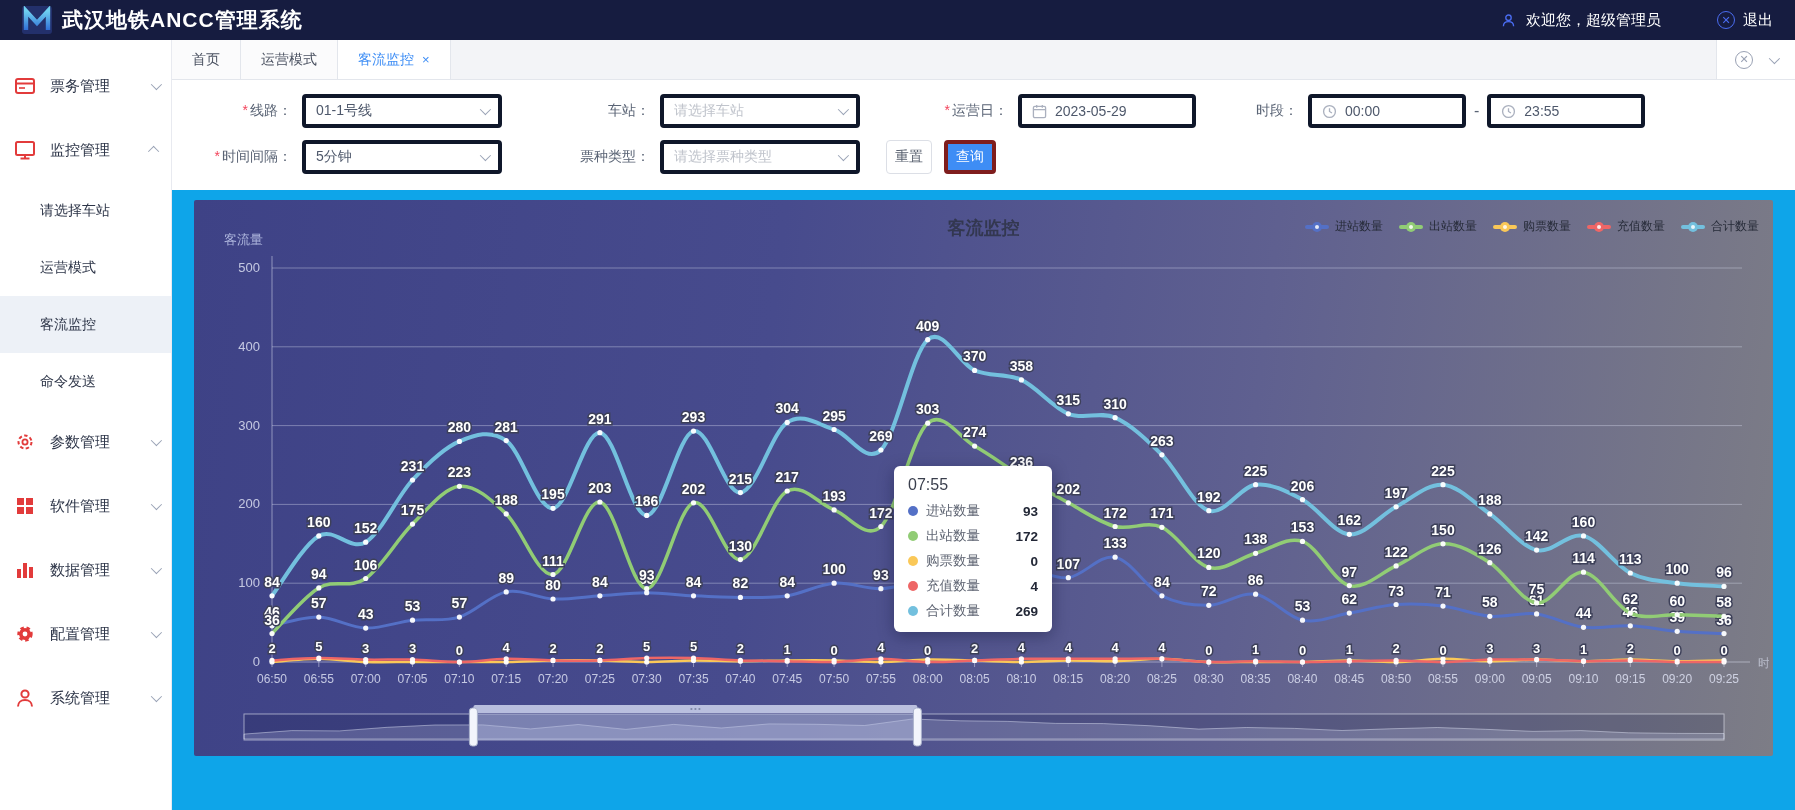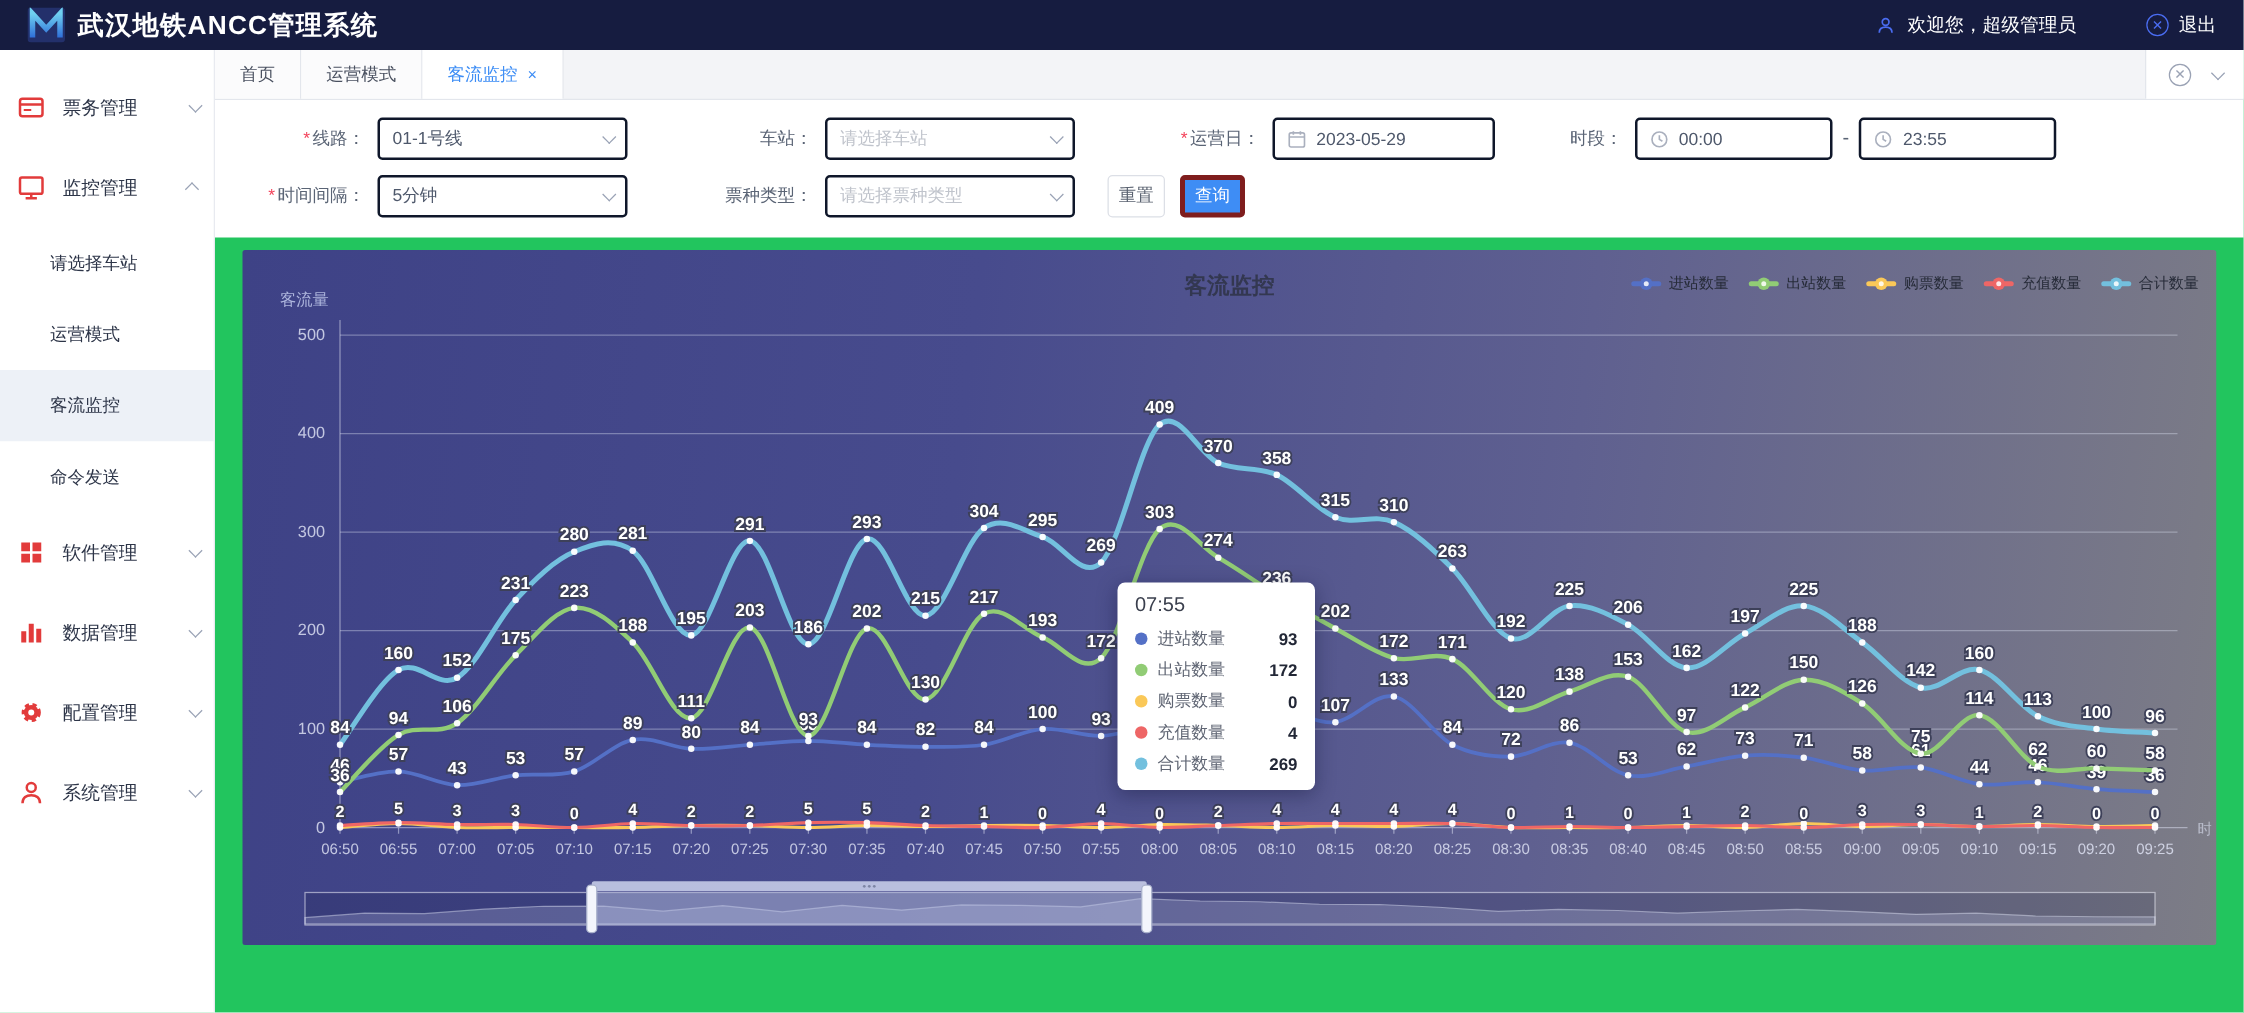--- a/index.html
+++ b/index.html
@@ -15,33 +15,33 @@
   .sidebar{width:172px;background:#fff;border-right:1px solid #e8eaf0;padding-top:14px;flex:none;}
   .menu-item{height:64px;display:flex;align-items:center;padding:0 12px 0 14px;cursor:pointer;color:#2d3548;font-size:15px;}
   .menu-item .mi-label{margin-left:14px;}
   .menu-item .caret{margin-left:auto;}
   .sub-item{height:57px;display:flex;align-items:center;padding-left:40px;font-size:14px;color:#2d3548;cursor:pointer;}
   .sub-item.active{background:#edf1f7;}
   .caret{display:inline-block;width:8px;height:8px;border-right:1.6px solid #99a2b5;border-bottom:1.6px solid #99a2b5;transform:rotate(45deg) translateY(-2px);}
   .caret.up{transform:rotate(-135deg) translateY(-2px);}
   .micon{width:22px;height:22px;flex:none;}
   
-  .main{flex:1;display:flex;flex-direction:column;background:#22c55e;min-width:0;}
+  .main{flex:1;display:flex;flex-direction:column;background:#0ea5e9;min-width:0;}
   .tabbar{height:40px;background:#f3f4f7;border-bottom:1px solid #e3e6ec;display:flex;align-items:stretch;}
   .tab{padding:0 20px;display:flex;align-items:center;gap:8px;background:#fbfbfc;border-right:1px solid #e3e6ec;font-size:14px;color:#4a5160;cursor:pointer;}
   .tab.active{background:#fff;color:#3d8df5;}
   .tab .tab-close{color:#3d8df5;font-size:13px;}
   .tabbar-tools{margin-left:auto;display:flex;align-items:center;gap:16px;padding:0 18px;border-left:1px solid #e3e6ec;background:#fff;color:#8a92a5;}
   .circle-x{width:18px;height:18px;border:1.4px solid #9aa2b4;border-radius:50%;display:flex;align-items:center;justify-content:center;font-size:11px;color:#9aa2b4;}
   
   .filters{padding:14px 22px 4px;background:#fff;}
   .frow{display:flex;align-items:center;margin-bottom:12px;}
   .flabel{width:108px;text-align:right;font-size:14px;color:#5a6475;padding-right:10px;flex:none;}
   .req{color:#f3445c;margin-right:2px;}
-  .sel,.inp{width:200px;height:34px;border:2px solid #0f172a;border-radius:4px;background:#fff;display:flex;align-items:center;padding:0 10px;font-size:14px;color:#4e586b;gap:8px;}
+  .sel,.inp{width:200px;height:34px;border:4px solid #0f172a;border-radius:4px;background:#fff;display:flex;align-items:center;padding:0 10px;font-size:14px;color:#4e586b;gap:8px;}
   .sel .caret{margin-left:auto;}
   .ph{color:#c0c4cc;}
   .gap{width:50px;flex:none;}
   .gap-s{width:26px;flex:none;}
   .dash{margin:0 8px;color:#5a6475;}
   .icon-g{width:15px;height:15px;flex:none;}
   .btn{height:34px;padding:0 8px;border-radius:4px;font-size:14px;cursor:pointer;}
   .btn-plain{background:#fff;border:1px solid #dcdfe6;color:#5a6270;}
   .btn-primary{background:#3e8df5;border:4px solid #7f1d1d;color:#fff;margin-left:12px;}
   
@@ -109,20 +109,28 @@
           <line x1="11" y1="16" x2="11" y2="19" stroke="#e23b3b" stroke-width="2"></line>
           <line x1="6.5" y1="19.5" x2="15.5" y2="19.5" stroke="#e23b3b" stroke-width="2"></line>
         </svg>
         <span class="mi-label">监控管理</span>
         <span class="caret up"></span>
       </div>
       <div class="sub-item">请选择车站</div>
       <div class="sub-item">运营模式</div>
       <div class="sub-item active">客流监控</div>
       <div class="sub-item">命令发送</div>
+      <div class="menu-item">
+        <svg class="micon" viewBox="0 0 22 22">
+          <circle cx="11" cy="11" r="6.5" fill="none" stroke="#e23b3b" stroke-width="2" stroke-dasharray="3.4 2.4"></circle>
+          <circle cx="11" cy="11" r="2.6" fill="none" stroke="#e23b3b" stroke-width="1.8"></circle>
+        </svg>
+        <span class="mi-label">参数管理</span>
+        <span class="caret "></span>
+      </div>
       <div class="menu-item">
         <svg class="micon" viewBox="0 0 22 22">
           <rect x="3" y="3" width="7" height="7" fill="#e23b3b"></rect>
           <rect x="12" y="3" width="7" height="7" fill="#e23b3b"></rect>
           <rect x="3" y="12" width="7" height="7" fill="#e23b3b"></rect>
           <rect x="12" y="12" width="7" height="7" fill="#e23b3b"></rect>
         </svg>
         <span class="mi-label">软件管理</span>
         <span class="caret "></span>
       </div>

